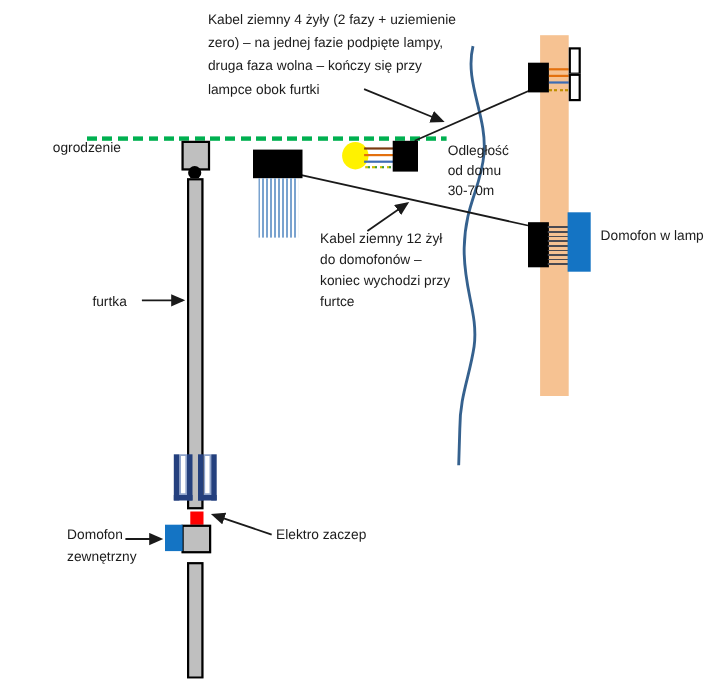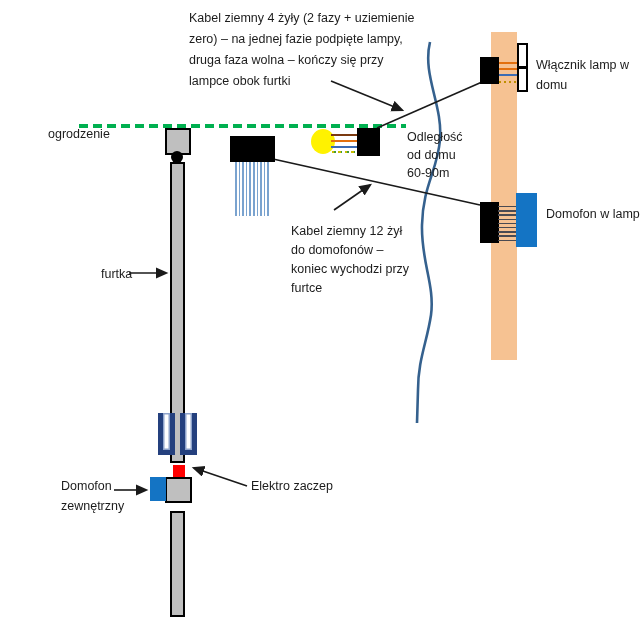--- a/index.html
+++ b/index.html
@@ -98,28 +98,26 @@
 
   <div class="abs box-black" style="left:441px;top:202px;width:19px;height:41px;"></div>
   <div class="abs wallwires"></div>
   <div class="abs box-blue" style="left:477px;top:193px;width:21px;height:54px;"></div>
 
   <div class="lbl" style="left:150px;top:8px;width:250px;line-height:21px;">Kabel ziemny 4 żyły (2 fazy + uziemienie
 zero) – na jednej fazie podpięte lampy,
 druga faza wolna – kończy się przy
 lampce obok furtki</div>
   <div class="lbl" style="left:9px;top:124px;">ogrodzenie</div>
-  <div class="lbl" style="left:497px;top:55px;">Włącznik lamp w
-domu</div>
   <div class="lbl" style="left:368px;top:128px;line-height:18px;">Odległość
 od domu
-60-90m</div>
-  <div class="lbl" style="left:252px;top:222px;line-height:19px;">Kabel ziemny 12 żył
+30-70m</div>
+  <div class="lbl" style="left:252px;top:208px;line-height:19px;">Kabel ziemny 12 żył
 do domofonów –
 koniec wychodzi przy
 furtce</div>
-  <div class="lbl" style="left:62px;top:264px;">furtka</div>
+  <div class="lbl" style="left:45px;top:264px;">furtka</div>
   <div class="lbl" style="left:507px;top:204px;">Domofon w lamp</div>
   <div class="lbl" style="left:22px;top:476px;">Domofon
 zewnętrzny</div>
   <div class="lbl" style="left:212px;top:476px;">Elektro zaczep</div>
 
 </div>
 
 </body></html>

